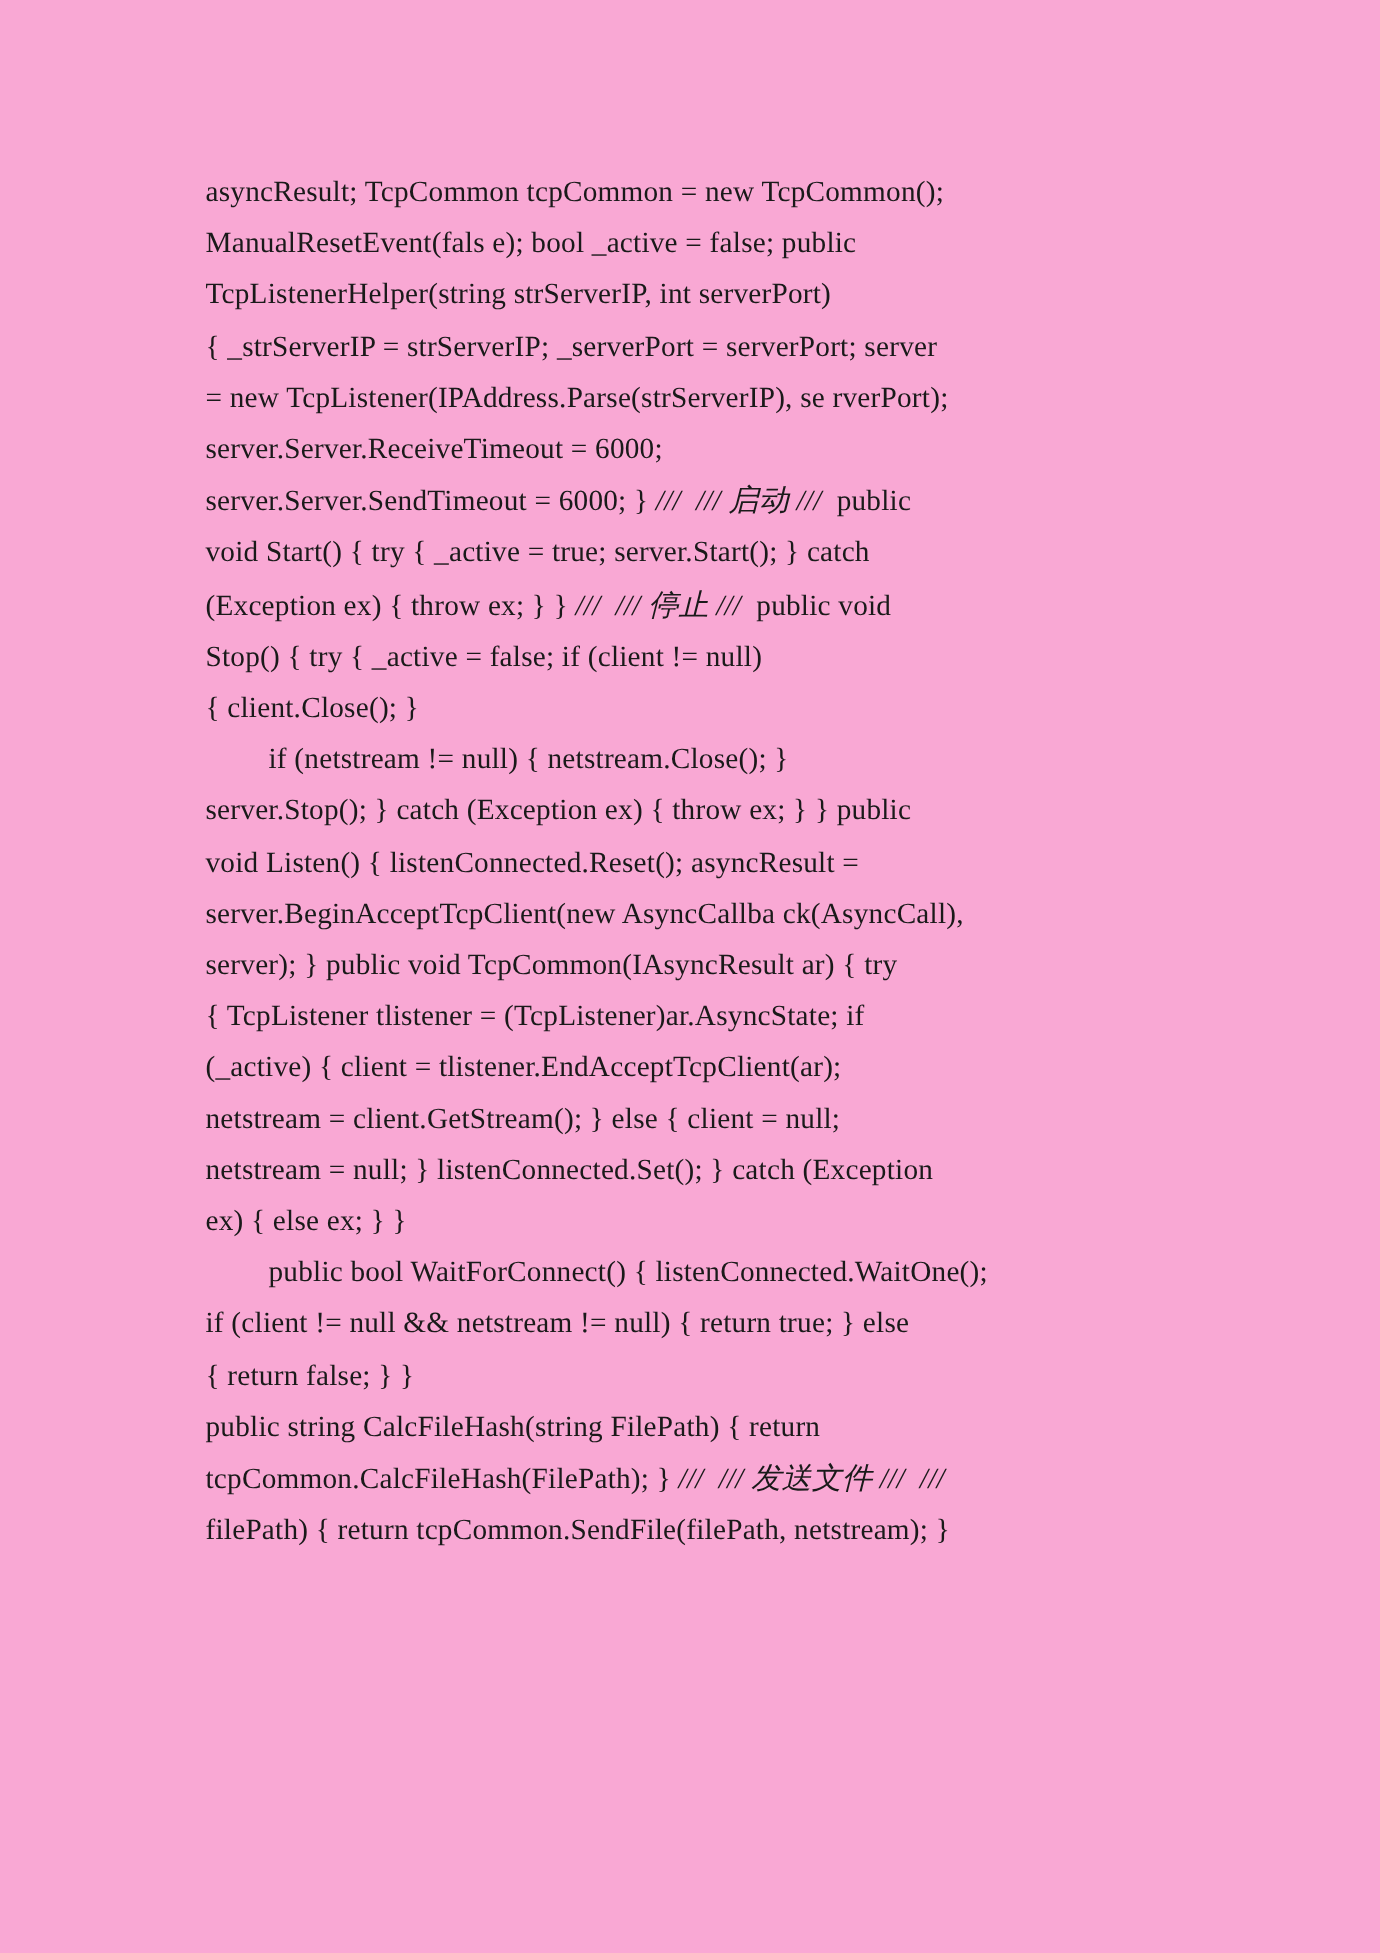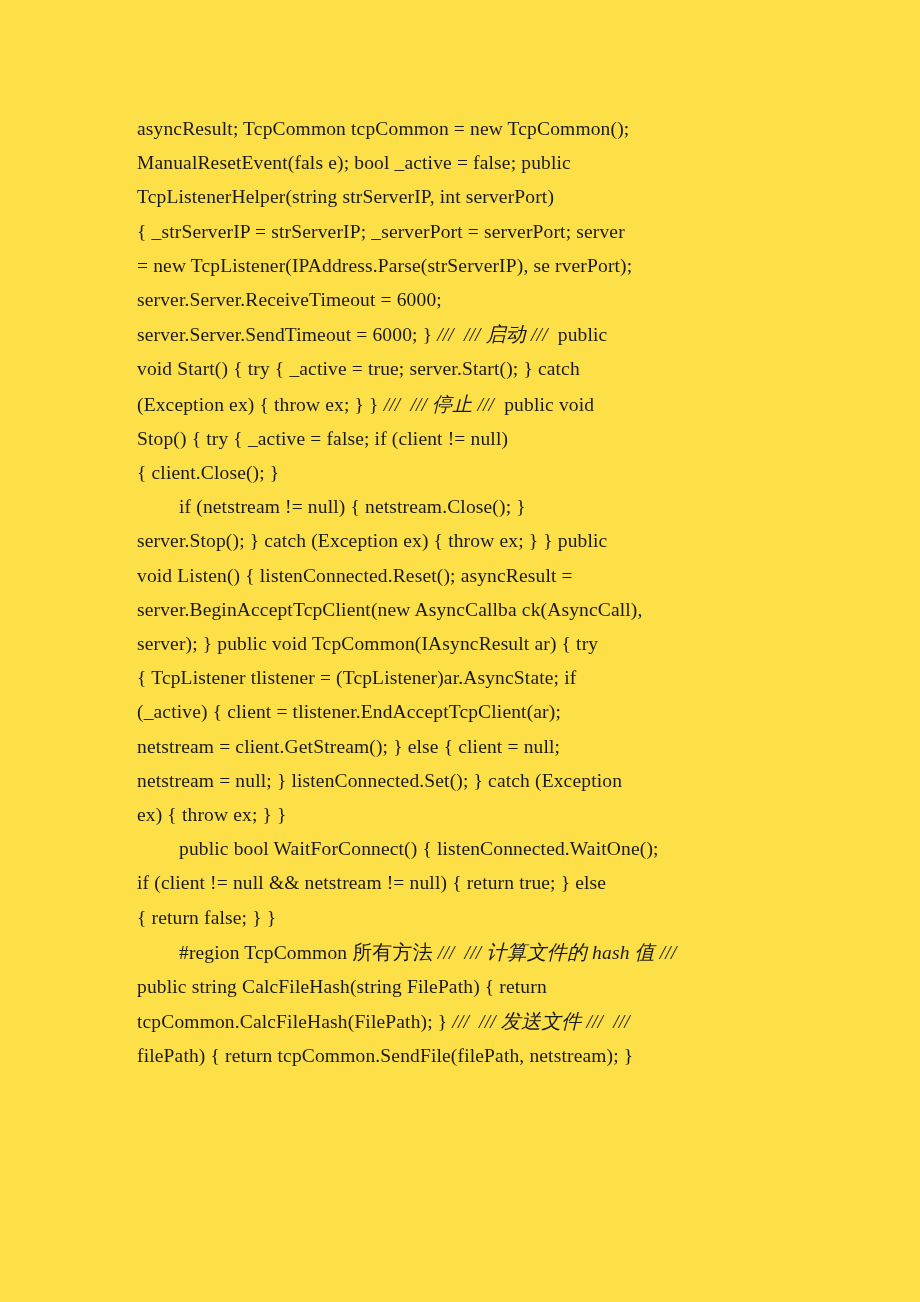--- a/index.html
+++ b/index.html
@@ -4,21 +4,21 @@
 <style>
   html, body {
     margin: 0;
     padding: 0;
     background: #ffffff;
   }
   .page {
     position: relative;
     width: 920px;
     height: 1302px;
-    background: #fde047;
+    background: #f9a8d4;
     overflow: hidden;
   }
   .doc-body {
     position: absolute;
     left: 137px;
     top: 112px;
     width: 680px;
   }
   .line {
     font-family: "Liberation Serif", "DejaVu Serif", serif;
@@ -58,22 +58,21 @@
       <div class="line"><span>{ client.Close(); }</span></div>
       <div class="line indent"><span>if (netstream != null) { netstream.Close(); }</span></div>
       <div class="line"><span>server.Stop(); } catch (Exception ex) { throw ex; } } public</span></div>
       <div class="line"><span>void Listen() { listenConnected.Reset(); asyncResult =</span></div>
       <div class="line"><span>server.BeginAcceptTcpClient(new AsyncCallba ck(AsyncCall),</span></div>
       <div class="line"><span>server); } public void TcpCommon(IAsyncResult ar) { try</span></div>
       <div class="line"><span>{ TcpListener tlistener = (TcpListener)ar.AsyncState; if</span></div>
       <div class="line"><span>(_active) { client = tlistener.EndAcceptTcpClient(ar);</span></div>
       <div class="line"><span>netstream = client.GetStream(); } else { client = null;</span></div>
       <div class="line"><span>netstream = null; } listenConnected.Set(); } catch (Exception</span></div>
-      <div class="line"><span>ex) { throw ex; } }</span></div>
+      <div class="line"><span>ex) { else ex; } }</span></div>
       <div class="line indent"><span>public bool WaitForConnect() { listenConnected.WaitOne();</span></div>
       <div class="line"><span>if (client != null &amp;&amp; netstream != null) { return true; } else</span></div>
       <div class="line"><span>{ return false; } }</span></div>
-      <div class="line indent"><span>#region TcpCommon </span><span class="cjk">所有方法</span><span class="cm"> ///  /// </span><span class="cm cjk">计算文件的</span><span class="cm"> hash </span><span class="cm cjk">值</span><span class="cm"> ///</span></div>
       <div class="line"><span>public string CalcFileHash(string FilePath) { return</span></div>
       <div class="line"><span>tcpCommon.CalcFileHash(FilePath); } </span><span class="cm">///  /// </span><span class="cm cjk">发送文件</span><span class="cm"> ///  ///</span></div>
       <div class="line"><span>filePath) { return tcpCommon.SendFile(filePath, netstream); }</span></div>
     </div>
 </div>
 
 </body></html>

